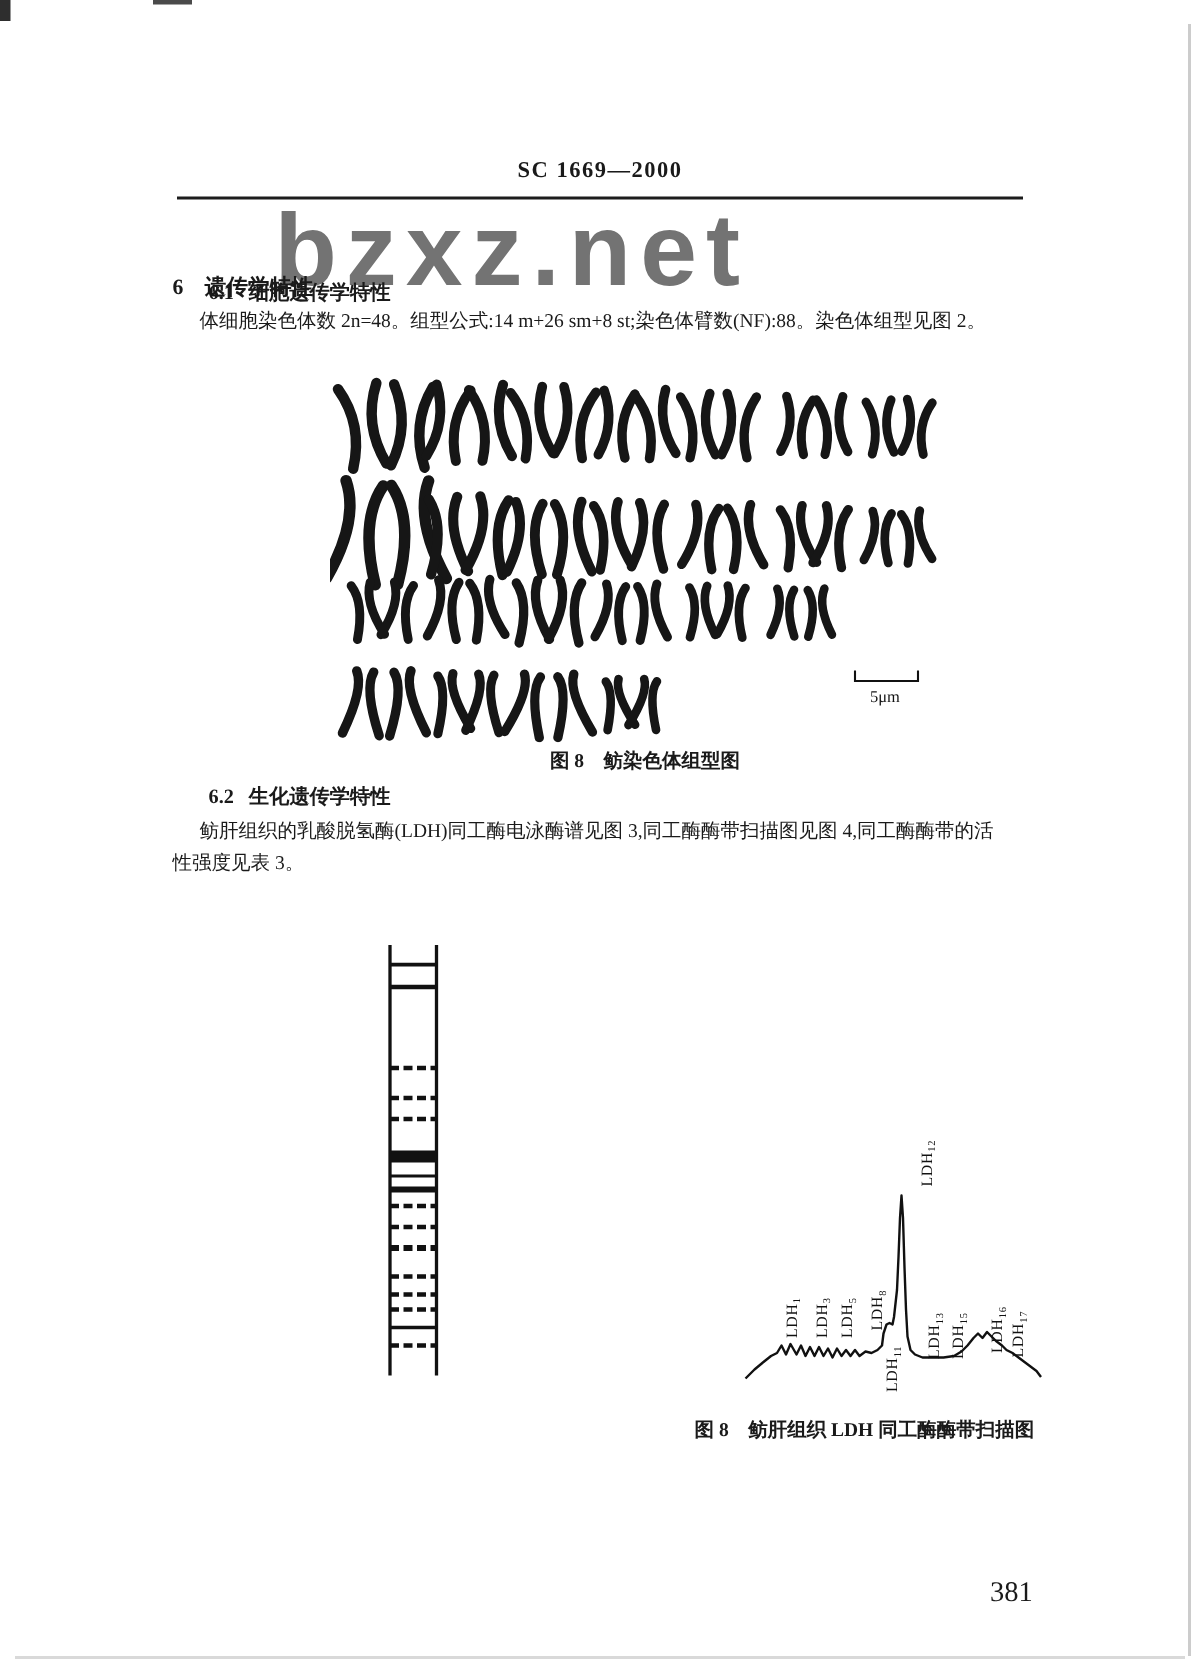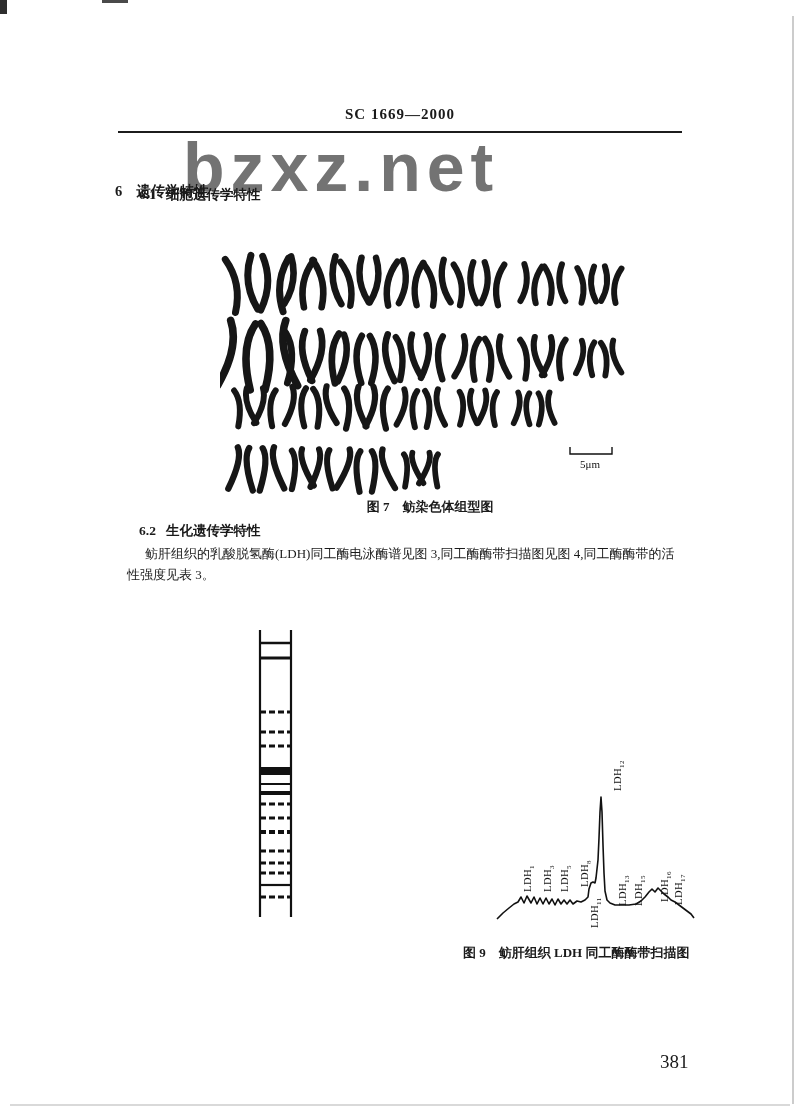--- a/index.html
+++ b/index.html
@@ -20,21 +20,21 @@
   }
   .hdr-rule{position:absolute;left:118px;top:131px;width:564px;height:2px;background:#1c1c1c;z-index:2;}
   .h6{position:absolute;left:115px;top:154px;font-weight:bold;font-size:14.5px;z-index:2;margin-top:28px;}
   .h6 .num{margin-right:14px;}
   .hsub{position:absolute;left:115px;font-weight:bold;font-size:13.5px;z-index:2;margin-left:24px;}
   .hsub .num{margin-right:10px;}
   .h61{top:186px;}
   .h62{top:522px;}
   .body-p{position:absolute;left:115px;font-size:13px;line-height:21px;z-index:2;}
   .p61{top:203px;white-space:nowrap;text-indent:18px;}
-  .p62{top:543px;width:600px;margin-left:12px;}
+  .p62{top:543px;width:600px;}
   .p62 .l1{text-indent:18px;}
   .fig-svg{position:absolute;z-index:1;}
   .caption{position:absolute;font-weight:bold;font-size:13px;z-index:2;}
   .cap2{left:220px;top:498px;width:420px;text-align:center;}
   .cap3{left:147px;top:939px;}
   .cap4{left:463px;top:944px;}
   .pagenum{position:absolute;left:660px;top:1051px;font-size:19px;z-index:2;}
   .artifact{position:absolute;z-index:3;}
   .art-corner{left:0;top:0;width:7px;height:14px;background:#2e2e2e;}
   .art-topdash{left:102px;top:0;width:26px;height:3px;background:#4a4a4a;}
@@ -52,20 +52,21 @@
   <div class="hdr-rule"></div>
 
   <div class="h6">
     <span class="num">6</span><span>遗传学特性</span>
   </div>
 
   <div class="hsub h61">
     <span class="num">6.1</span><span>细胞遗传学特性</span>
   </div>
 
+  <div class="body-p p61">体细胞染色体数 2n=48。组型公式:14 m+26 sm+8 st;染色体臂数(NF):88。染色体组型见图 2。</div>
 
   <svg id="karyotype-svg" class="fig-svg" style="left:220px;top:245px;" width="420" height="250" viewBox="220 245 420 250">
       <g transform="rotate(-9 242.16 283)">
         <path d="M 229.2 257.08 Q 242.16 283 230.928 311.08" stroke="#161616" stroke-width="6.970000000000001" fill="none" stroke-linecap="round"></path>
         <path d="M 255.12 257.08 Q 242.16 283 253.392 311.08" stroke="#161616" stroke-width="6.970000000000001" fill="none" stroke-linecap="round"></path>
       </g>
       <g transform="rotate(4 273.84 283)">
         <path d="M 260.88 257.08 Q 273.84 283 262.60799999999995 311.08" stroke="#161616" stroke-width="6.970000000000001" fill="none" stroke-linecap="round"></path>
         <path d="M 286.79999999999995 257.08 Q 273.84 283 285.072 311.08" stroke="#161616" stroke-width="6.970000000000001" fill="none" stroke-linecap="round"></path>
       </g>
@@ -250,21 +251,21 @@
         <path d="M 414.09999999999997 453.36 Q 409.78 462 419.12399999999997 485.36" stroke="#161616" stroke-width="5.76" fill="none" stroke-linecap="round"></path>
       </g>
       <g transform="rotate(10 432.22 462)">
         <path d="M 427.90000000000003 453.36 Q 432.22 462 422.87600000000003 485.36" stroke="#161616" stroke-width="5.76" fill="none" stroke-linecap="round"></path>
         <path d="M 436.54 453.36 Q 432.22 462 441.564 485.36" stroke="#161616" stroke-width="5.76" fill="none" stroke-linecap="round"></path>
       </g>
       <path d="M 570 447 L 570 454 L 612 454 L 612 447" stroke="#111" stroke-width="1.4" fill="none"></path>
       <text x="580" y="468" font-size="11" fill="#111" font-family="&quot;Liberation Serif&quot;,&quot;DejaVu Serif&quot;,serif">5μm</text>
     </svg>
 
-  <div class="caption cap2">图 7　鲂染色体组型图</div>
+  <div class="caption cap2">图 8　鲂染色体组型图</div>
 
   <div class="hsub h62">
     <span class="num">6.2</span><span>生化遗传学特性</span>
   </div>
 
   <div class="body-p p62">
     <div class="l1">鲂肝组织的乳酸脱氢酶(LDH)同工酶电泳酶谱见图 3,同工酶酶带扫描图见图 4,同工酶酶带的活</div>
     <div class="l2">性强度见表 3。</div>
   </div>
 
@@ -296,21 +297,21 @@
       <text transform="translate(568 892) rotate(-90)" font-size="10.5" fill="#111" letter-spacing="0.5" font-family="&quot;Liberation Serif&quot;,&quot;DejaVu Serif&quot;,serif"><tspan>LDH</tspan><tspan font-size="7" dy="2.5">5</tspan></text>
       <text transform="translate(588 887) rotate(-90)" font-size="10.5" fill="#111" letter-spacing="0.5" font-family="&quot;Liberation Serif&quot;,&quot;DejaVu Serif&quot;,serif"><tspan>LDH</tspan><tspan font-size="7" dy="2.5">8</tspan></text>
       <text transform="translate(598 928) rotate(-90)" font-size="10.5" fill="#111" letter-spacing="0.5" font-family="&quot;Liberation Serif&quot;,&quot;DejaVu Serif&quot;,serif"><tspan>LDH</tspan><tspan font-size="7" dy="2.5">11</tspan></text>
       <text transform="translate(621 791) rotate(-90)" font-size="10.5" fill="#111" letter-spacing="0.5" font-family="&quot;Liberation Serif&quot;,&quot;DejaVu Serif&quot;,serif"><tspan>LDH</tspan><tspan font-size="7" dy="2.5">12</tspan></text>
       <text transform="translate(626 906) rotate(-90)" font-size="10.5" fill="#111" letter-spacing="0.5" font-family="&quot;Liberation Serif&quot;,&quot;DejaVu Serif&quot;,serif"><tspan>LDH</tspan><tspan font-size="7" dy="2.5">13</tspan></text>
       <text transform="translate(642 906) rotate(-90)" font-size="10.5" fill="#111" letter-spacing="0.5" font-family="&quot;Liberation Serif&quot;,&quot;DejaVu Serif&quot;,serif"><tspan>LDH</tspan><tspan font-size="7" dy="2.5">15</tspan></text>
       <text transform="translate(668 902) rotate(-90)" font-size="10.5" fill="#111" letter-spacing="0.5" font-family="&quot;Liberation Serif&quot;,&quot;DejaVu Serif&quot;,serif"><tspan>LDH</tspan><tspan font-size="7" dy="2.5">16</tspan></text>
       <text transform="translate(682 905) rotate(-90)" font-size="10.5" fill="#111" letter-spacing="0.5" font-family="&quot;Liberation Serif&quot;,&quot;DejaVu Serif&quot;,serif"><tspan>LDH</tspan><tspan font-size="7" dy="2.5">17</tspan></text>
     </svg>
 
-  <div class="caption cap4">图 9　鲂肝组织 LDH 同工酶酶带扫描图</div>
+  <div class="caption cap4">图 8　鲂肝组织 LDH 同工酶酶带扫描图</div>
 
   <div class="pagenum">381</div>
 
   <div class="artifact art-corner"></div>
   <div class="artifact art-topdash"></div>
   <div class="artifact art-right"></div>
   <div class="artifact art-bottom"></div>
 </div>
 
 </body></html>

